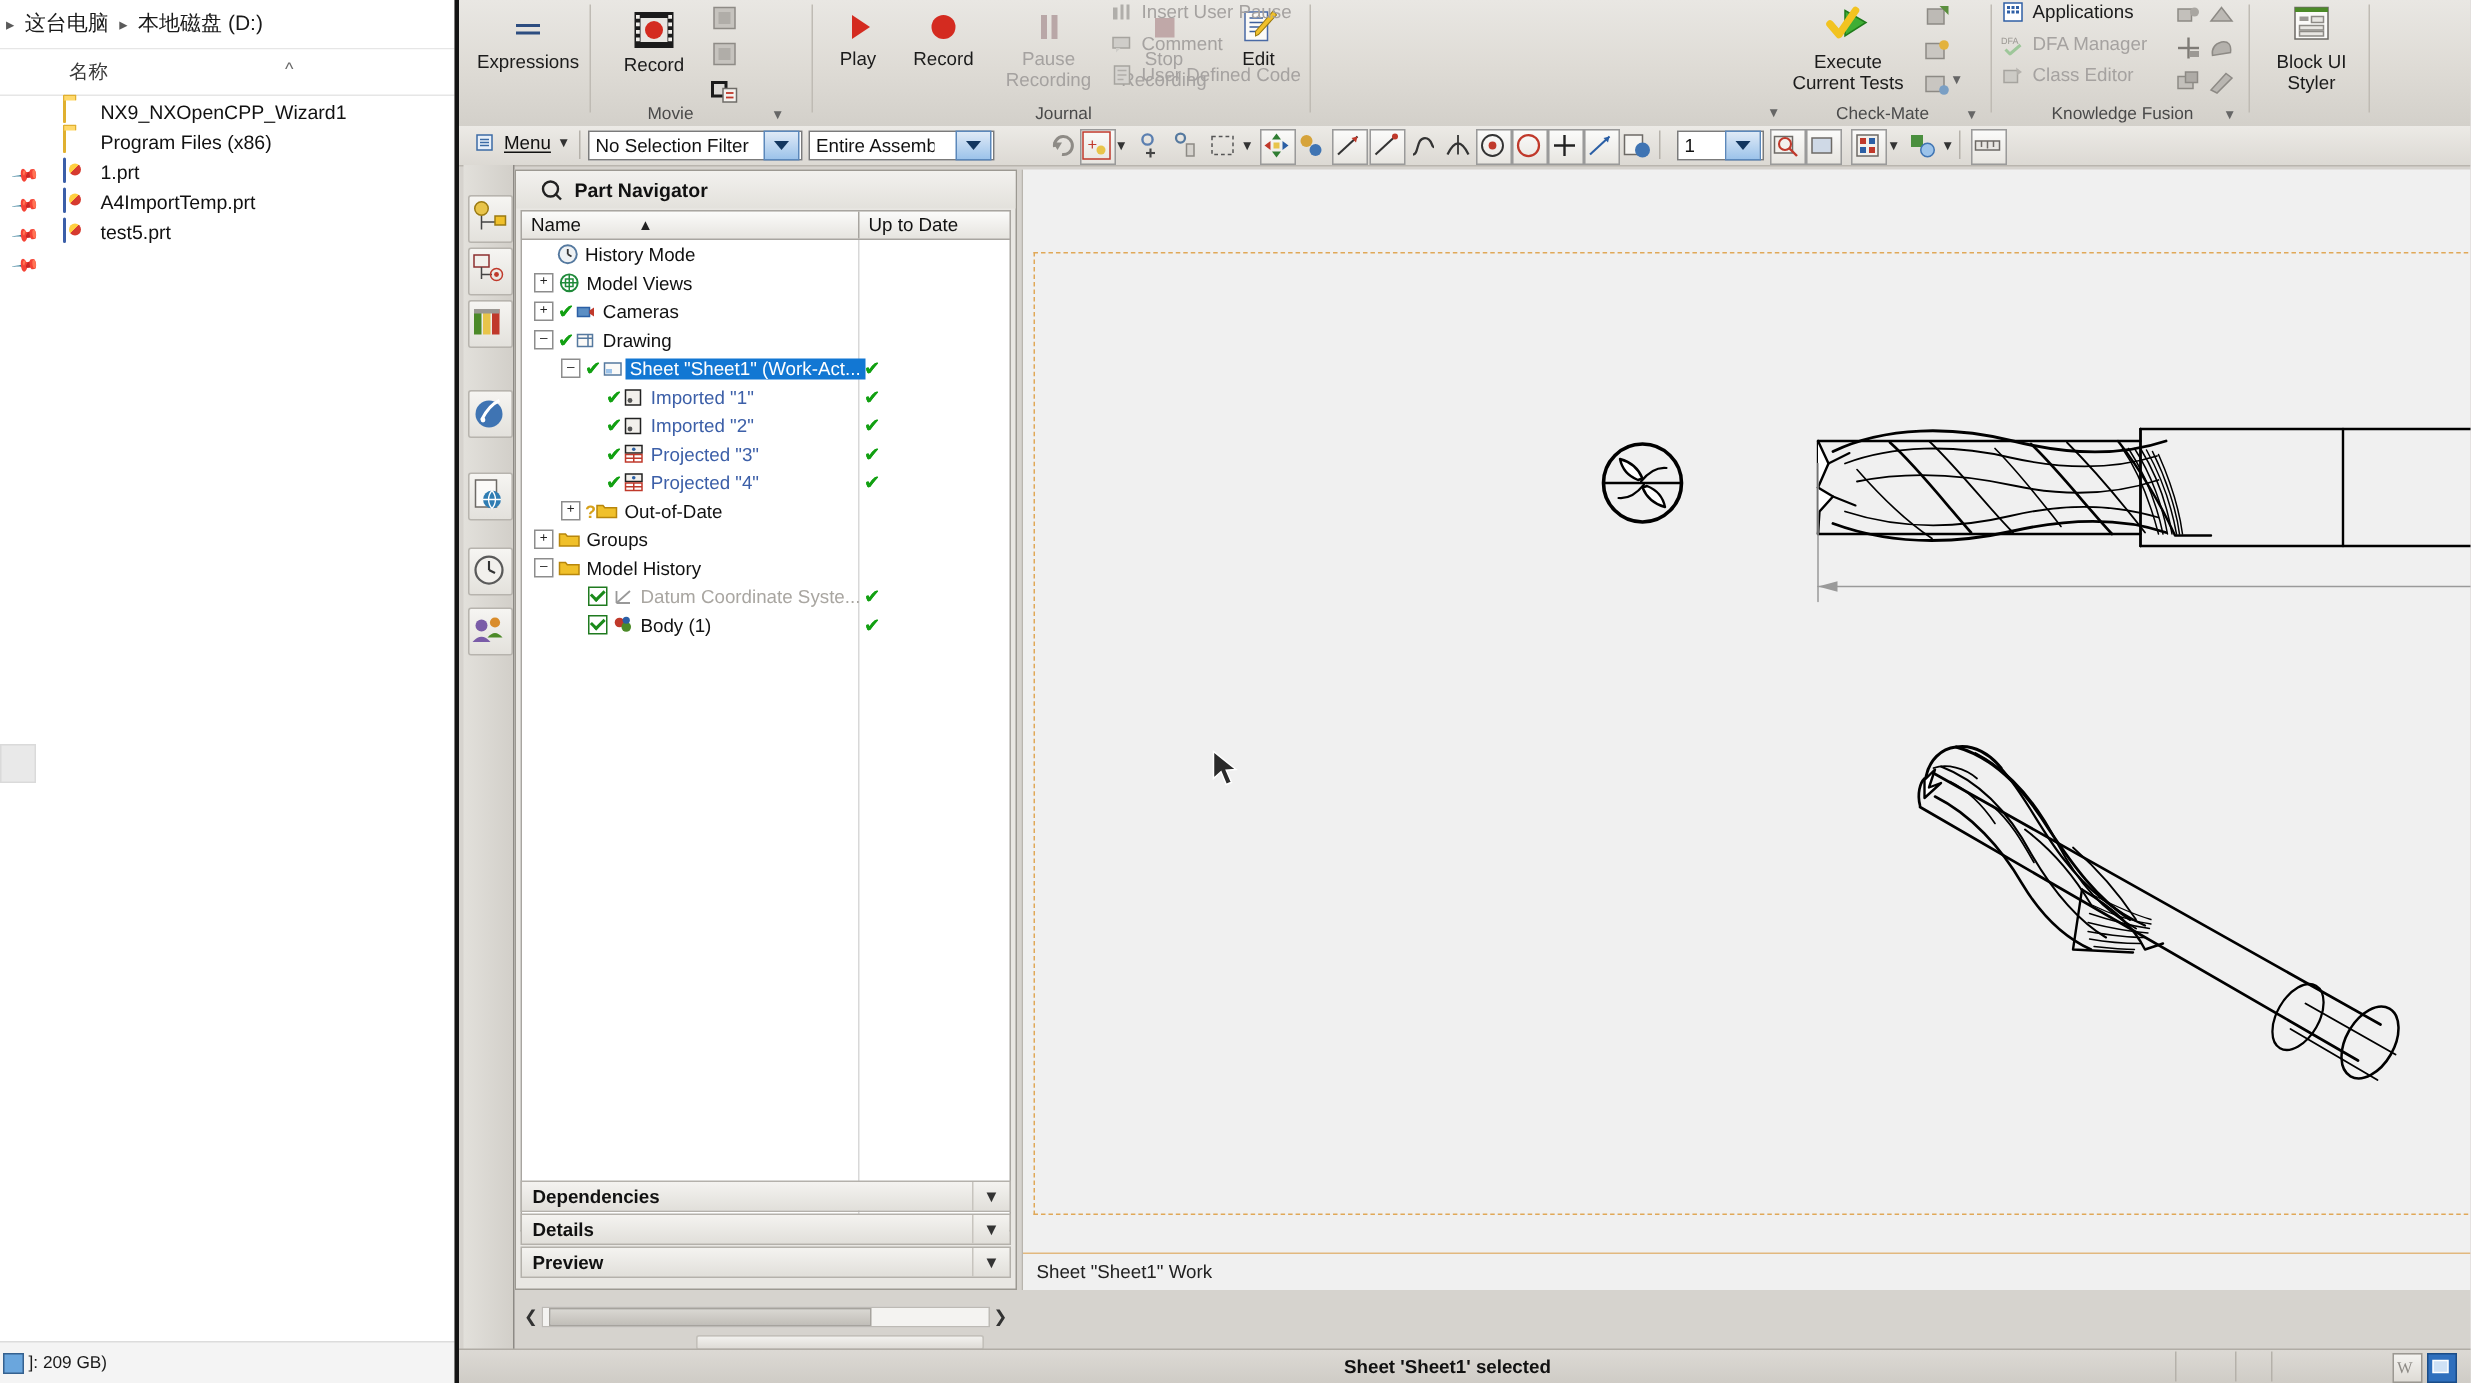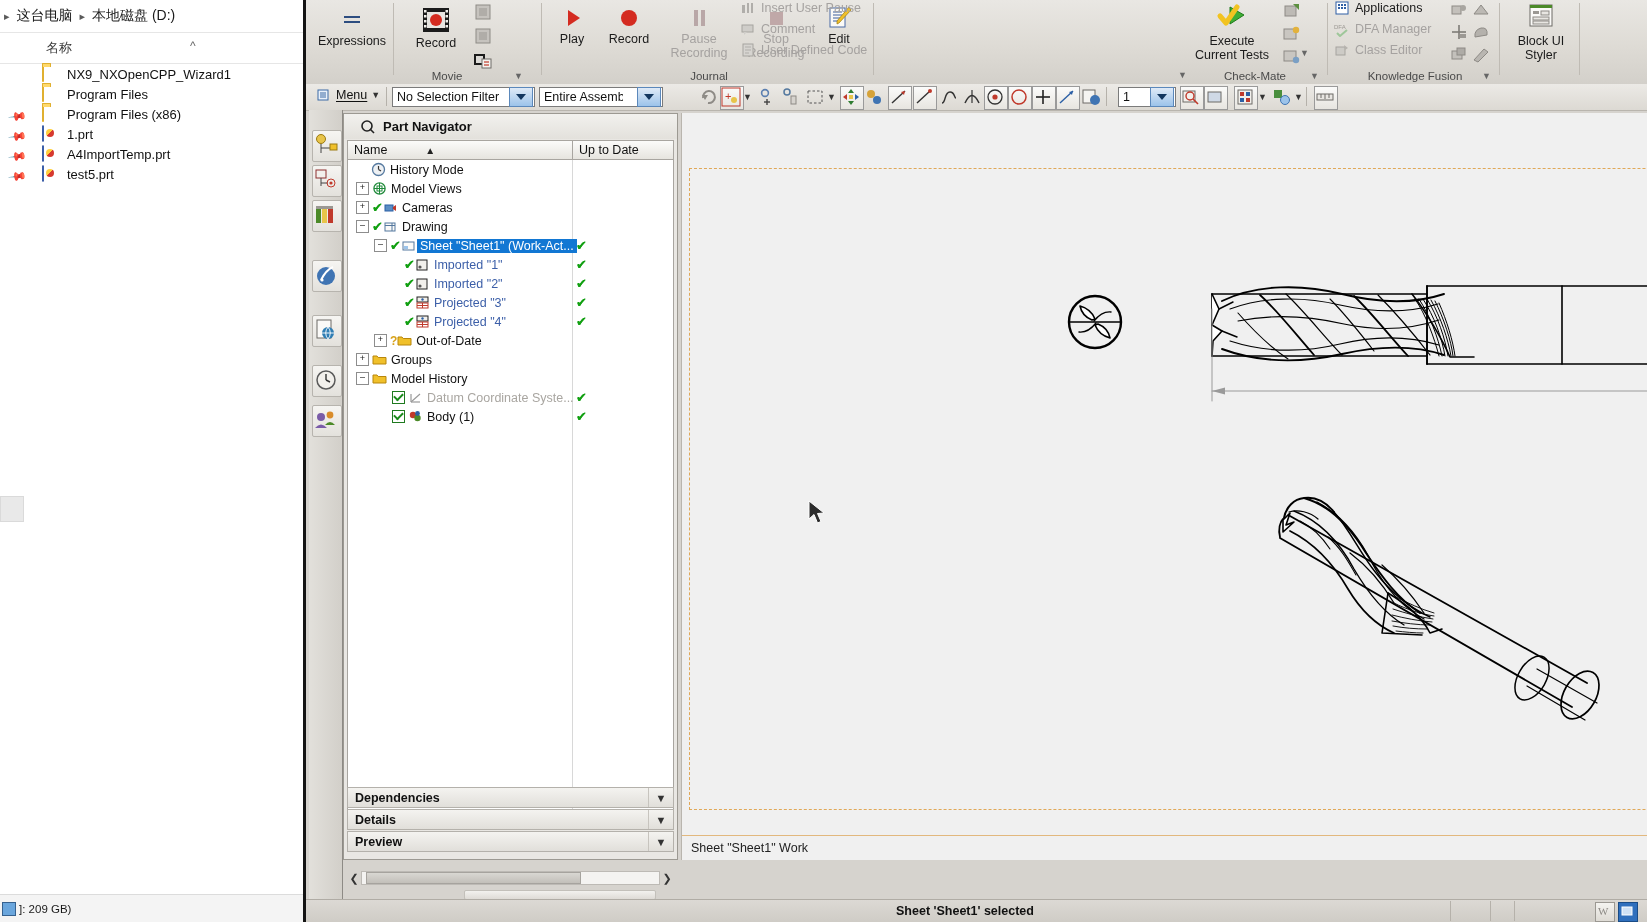--- a/index.html
+++ b/index.html
@@ -172,24 +172,20 @@
       <span class="pin" style="top:106px;">📌</span>
     </div>
 
     <div class="exp-list">
       <div class="exp-row">
         <span class="ico"><span class="folder-ico"></span></span>
         <span>NX9_NXOpenCPP_Wizard1</span>
       </div>
       <div class="exp-row">
         <span class="ico"><span class="folder-ico"></span></span>
-        <span>Program Files</span>
-      </div>
-      <div class="exp-row">
-        <span class="ico"><span class="folder-ico"></span></span>
         <span>Program Files (x86)</span>
       </div>
       <div class="exp-row">
         <span class="ico"><span class="prt-ico"></span></span>
         <span>1.prt</span>
       </div>
       <div class="exp-row">
         <span class="ico"><span class="prt-ico"></span></span>
         <span>A4ImportTemp.prt</span>
       </div>

